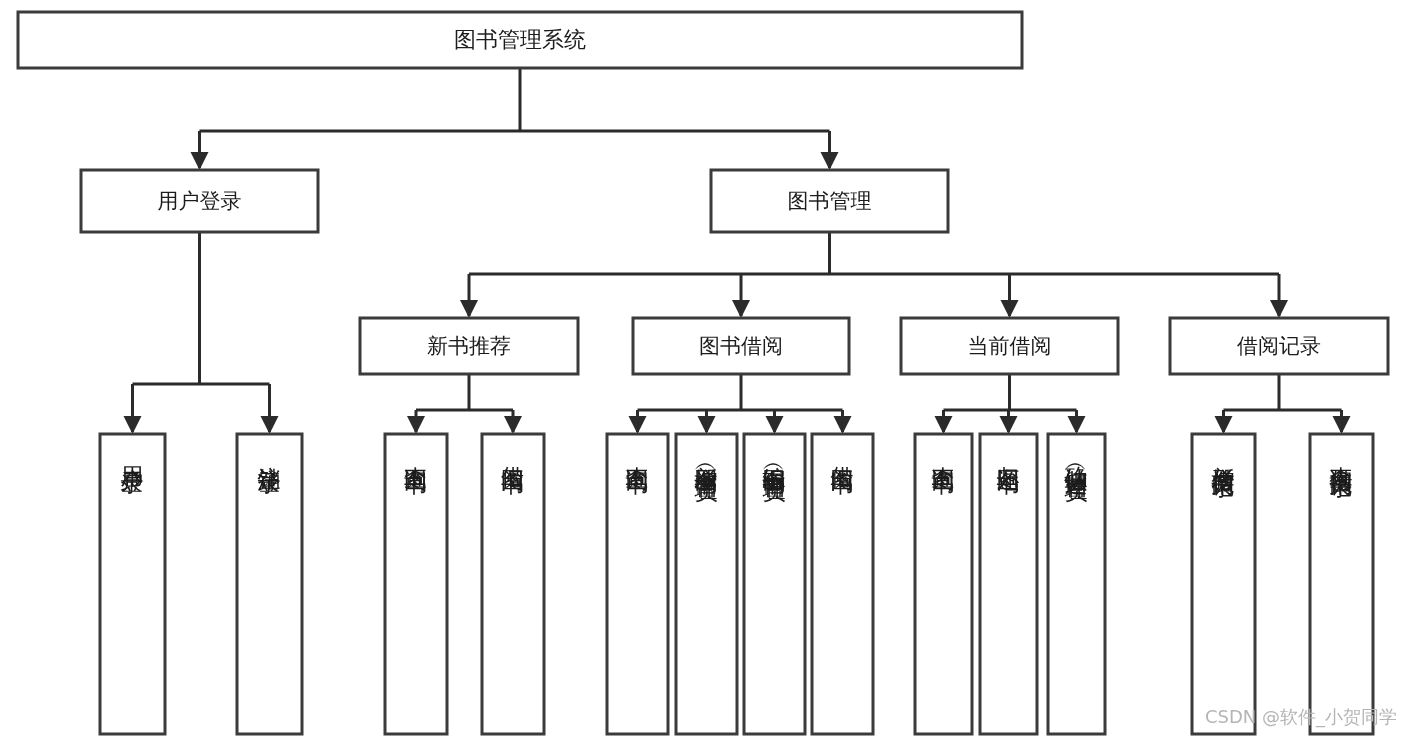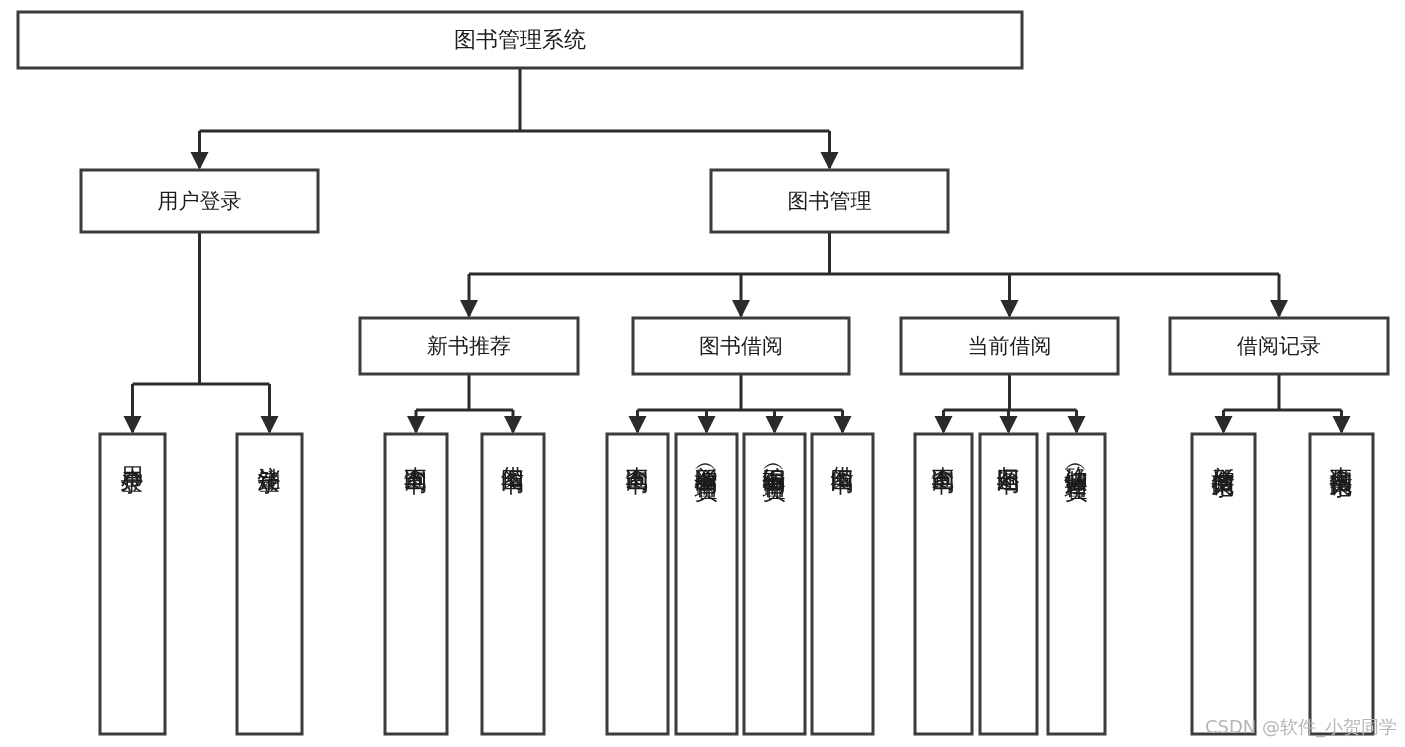--- a/index.html
+++ b/index.html
@@ -68,21 +68,21 @@
     color: #1c1c1c;
     writing-mode: vertical-rl;
     text-orientation: upright;
     letter-spacing: 2px;
     white-space: nowrap;
     text-align: center;
   }
   .watermark {
     position: absolute;
     right: 8px;
-    bottom: 8px;
+    bottom: 18px;
     font-family: "DejaVu Sans", "Liberation Sans", sans-serif;
     font-size: 18px;
     color: #b5b5b5;
     white-space: nowrap;
   }
 </style>
 </head>
 <body>
 
 <div id="diagram-root">

